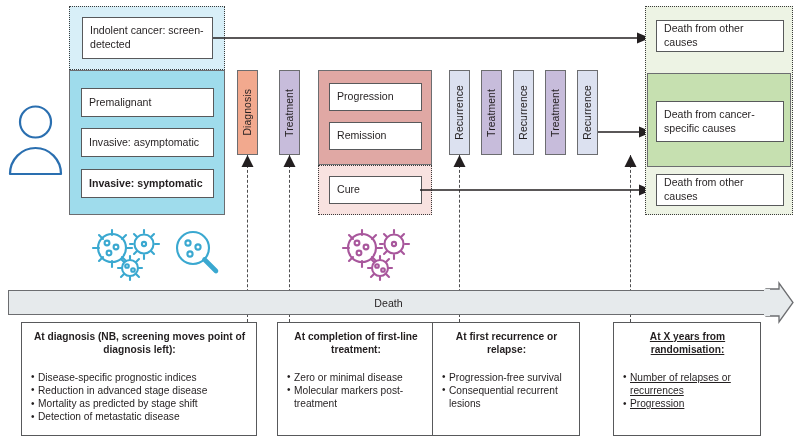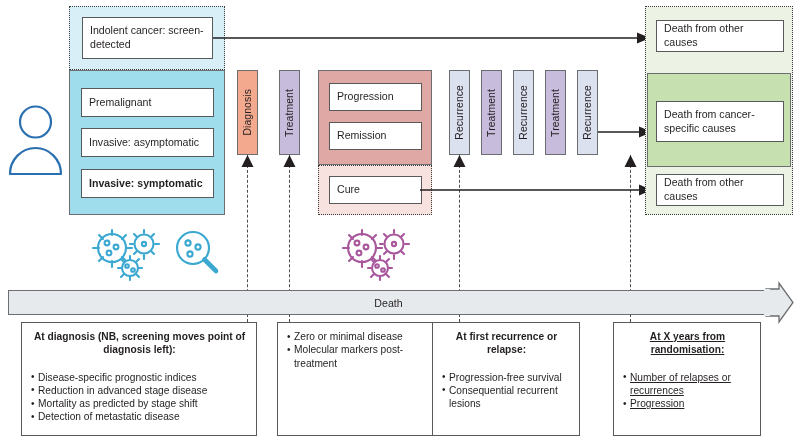--- a/index.html
+++ b/index.html
@@ -314,20 +314,21 @@
     <span class="hd">At diagnosis (NB, screening moves point of diagnosis left):</span>
     <ul>
       <li>Disease-specific prognostic indices</li>
       <li>Reduction in advanced stage disease</li>
       <li>Mortality as predicted by stage shift</li>
       <li>Detection of metastatic disease</li>
     </ul>
   </div>
 
   <div class="abs capbox" style="left:277px;top:322px;width:157px;height:114px;">
+    <span class="hd">At completion of first-line treatment:</span>
     <ul>
       <li>Zero or minimal disease</li>
       <li>Molecular markers post-treatment</li>
     </ul>
   </div>
 
   <div class="abs capbox" style="left:432px;top:322px;width:148px;height:114px;">
     <span class="hd">At first recurrence or relapse:</span>
     <ul>
       <li>Progression-free survival</li>

